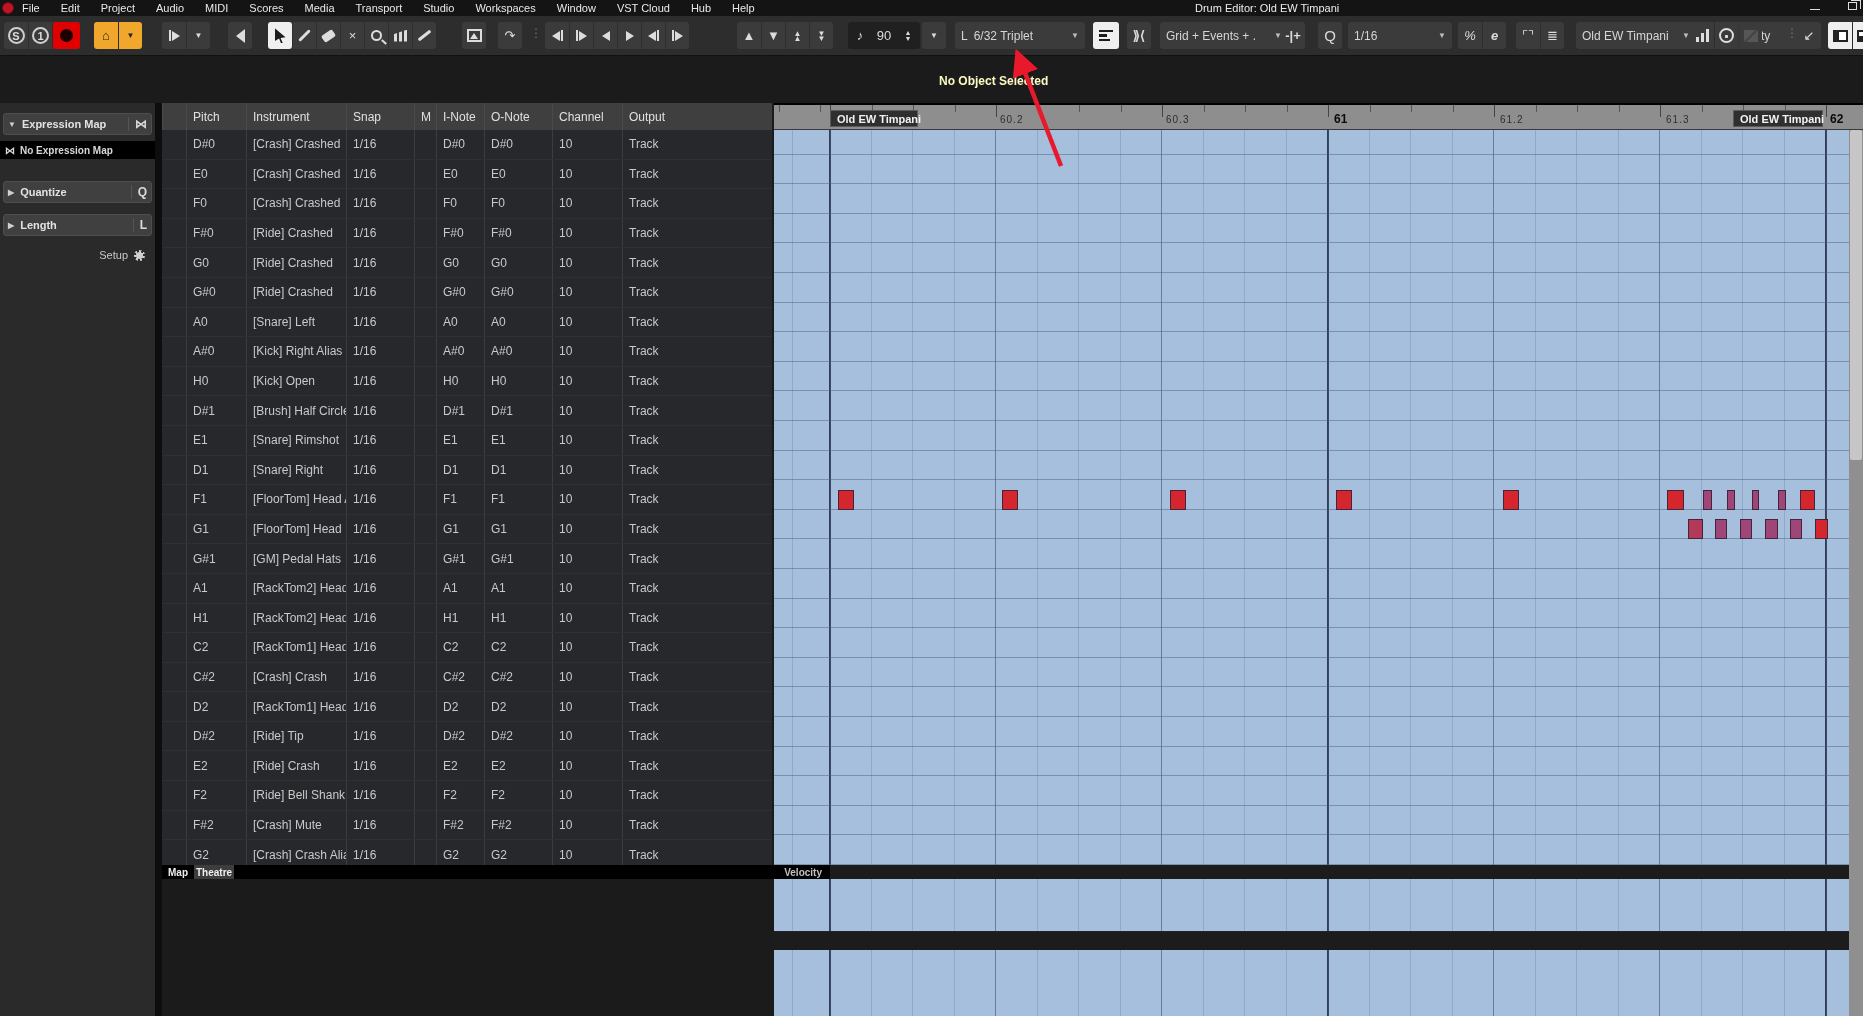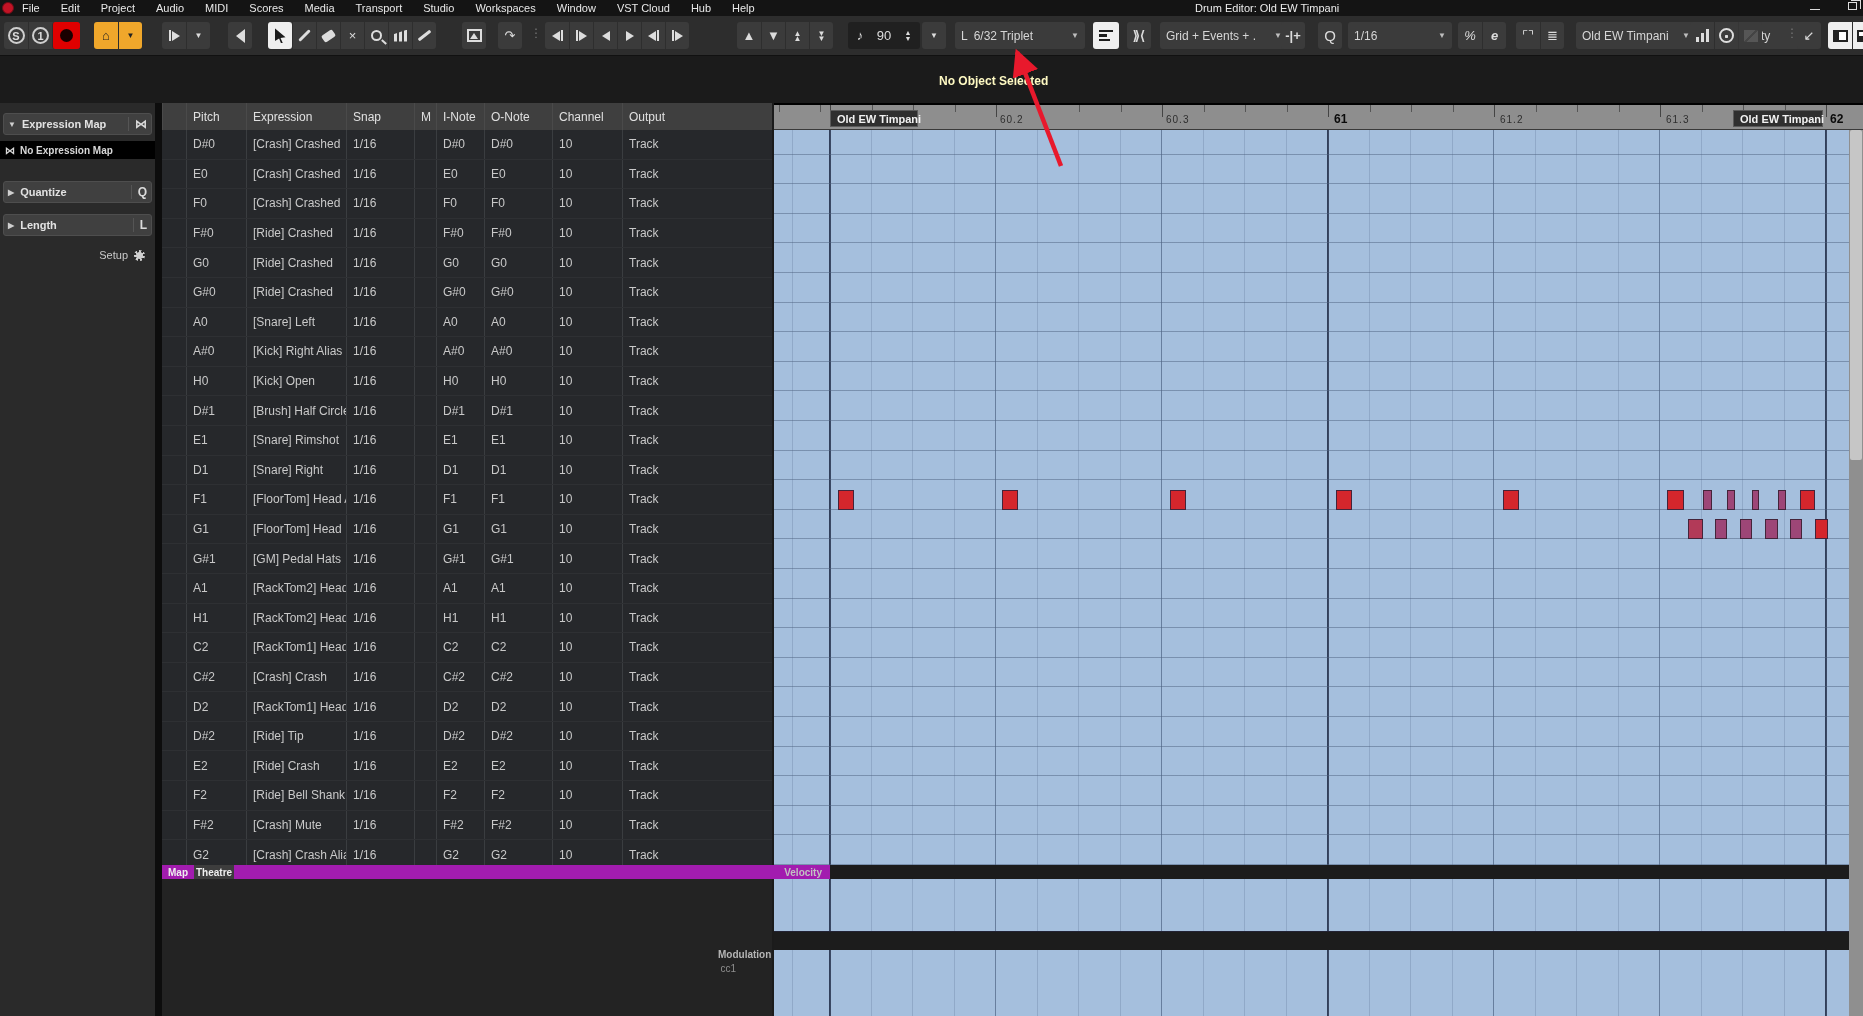--- a/index.html
+++ b/index.html
@@ -141,21 +141,21 @@
 
   .darkband1 { position:absolute; left:774px; top:865px; width:1075px; height:14px; background:#1c1c1c; }
   .vellane { position:absolute; left:774px; top:879px; width:1075px; height:53px; border-bottom:1px solid #223; }
   .darkband2 { position:absolute; left:774px; top:932px; width:1075px; height:18px; background:#1c1c1c; }
   .modlane { position:absolute; left:774px; top:950px; width:1075px; height:66px; }
 
   .vscroll { position:absolute; left:1849px; top:130px; width:14px; height:886px; background:#8f8f8f; }
   .vthumb { position:absolute; left:1px; top:0; width:12px; height:330px; background:#c6c6c6; border-radius:2px; }
 
   
-  .mapbar { position:absolute; left:162px; top:865px; width:668px; height:14px; background:#a21caf;
+  .mapbar { position:absolute; left:162px; top:865px; width:668px; height:14px; background:#000000;
     display:flex; align-items:center; color:#eee; font-size:10px; font-weight:bold; }
   .maplbl { padding:0 6px; }
   .mapname { background:#3d3d3d; padding:0 2px; height:14px; display:flex; align-items:center; cursor:pointer; }
   .vellbl { margin-left:auto; padding-right:8px; color:#c2c2c2; }
   .ctrlpanel { position:absolute; left:162px; top:879px; width:610px; height:137px; background:#232323; }
   .modlbl { position:absolute; right:0px; top:70px; width:54px; overflow:hidden; white-space:nowrap;
     font-size:10px; font-weight:bold; color:#b5b5b5; }
   .cclbl { position:absolute; right:36px; top:84px; font-size:10px; color:#8f8f8f; }
 
   .redarrow { position:absolute; left:995px; top:40px; width:90px; height:130px; z-index:60; pointer-events:none; }
@@ -425,21 +425,21 @@
     <div class="setup">
       <span>Setup</span>
       <span class="gear10"></span>
     </div>
   </div>
   <div class="vsep"></div>
 
   <div class="thead" id="thead">
       <div class="cell c0"></div>
       <div class="cell c1">Pitch</div>
-      <div class="cell c2">Expression</div>
+      <div class="cell c2">Instrument</div>
       <div class="cell c3">Snap</div>
       <div class="cell c4">M</div>
       <div class="cell c5">I-Note</div>
       <div class="cell c6">O-Note</div>
       <div class="cell c7">Channel</div>
       <div class="cell c8">Output</div>
     </div>
   <div class="tbody" id="tbody">
       <div class="trow">
         <div class="cell c0"></div>
@@ -758,18 +758,14 @@
   <div class="modlane gridbg"></div>
   <div class="vscroll">
       <div class="vthumb"></div>
     </div>
 
   <div class="mapbar">
     <span class="maplbl">Map</span>
     <span class="mapname">Theatre</span>
     <span class="vellbl">Velocity</span>
   </div>
-  <div class="ctrlpanel">
-    <div class="modlbl">Modulation</div>
-    <div class="cclbl">cc1</div>
-  </div>
 
 </div>
 
 </body></html>

